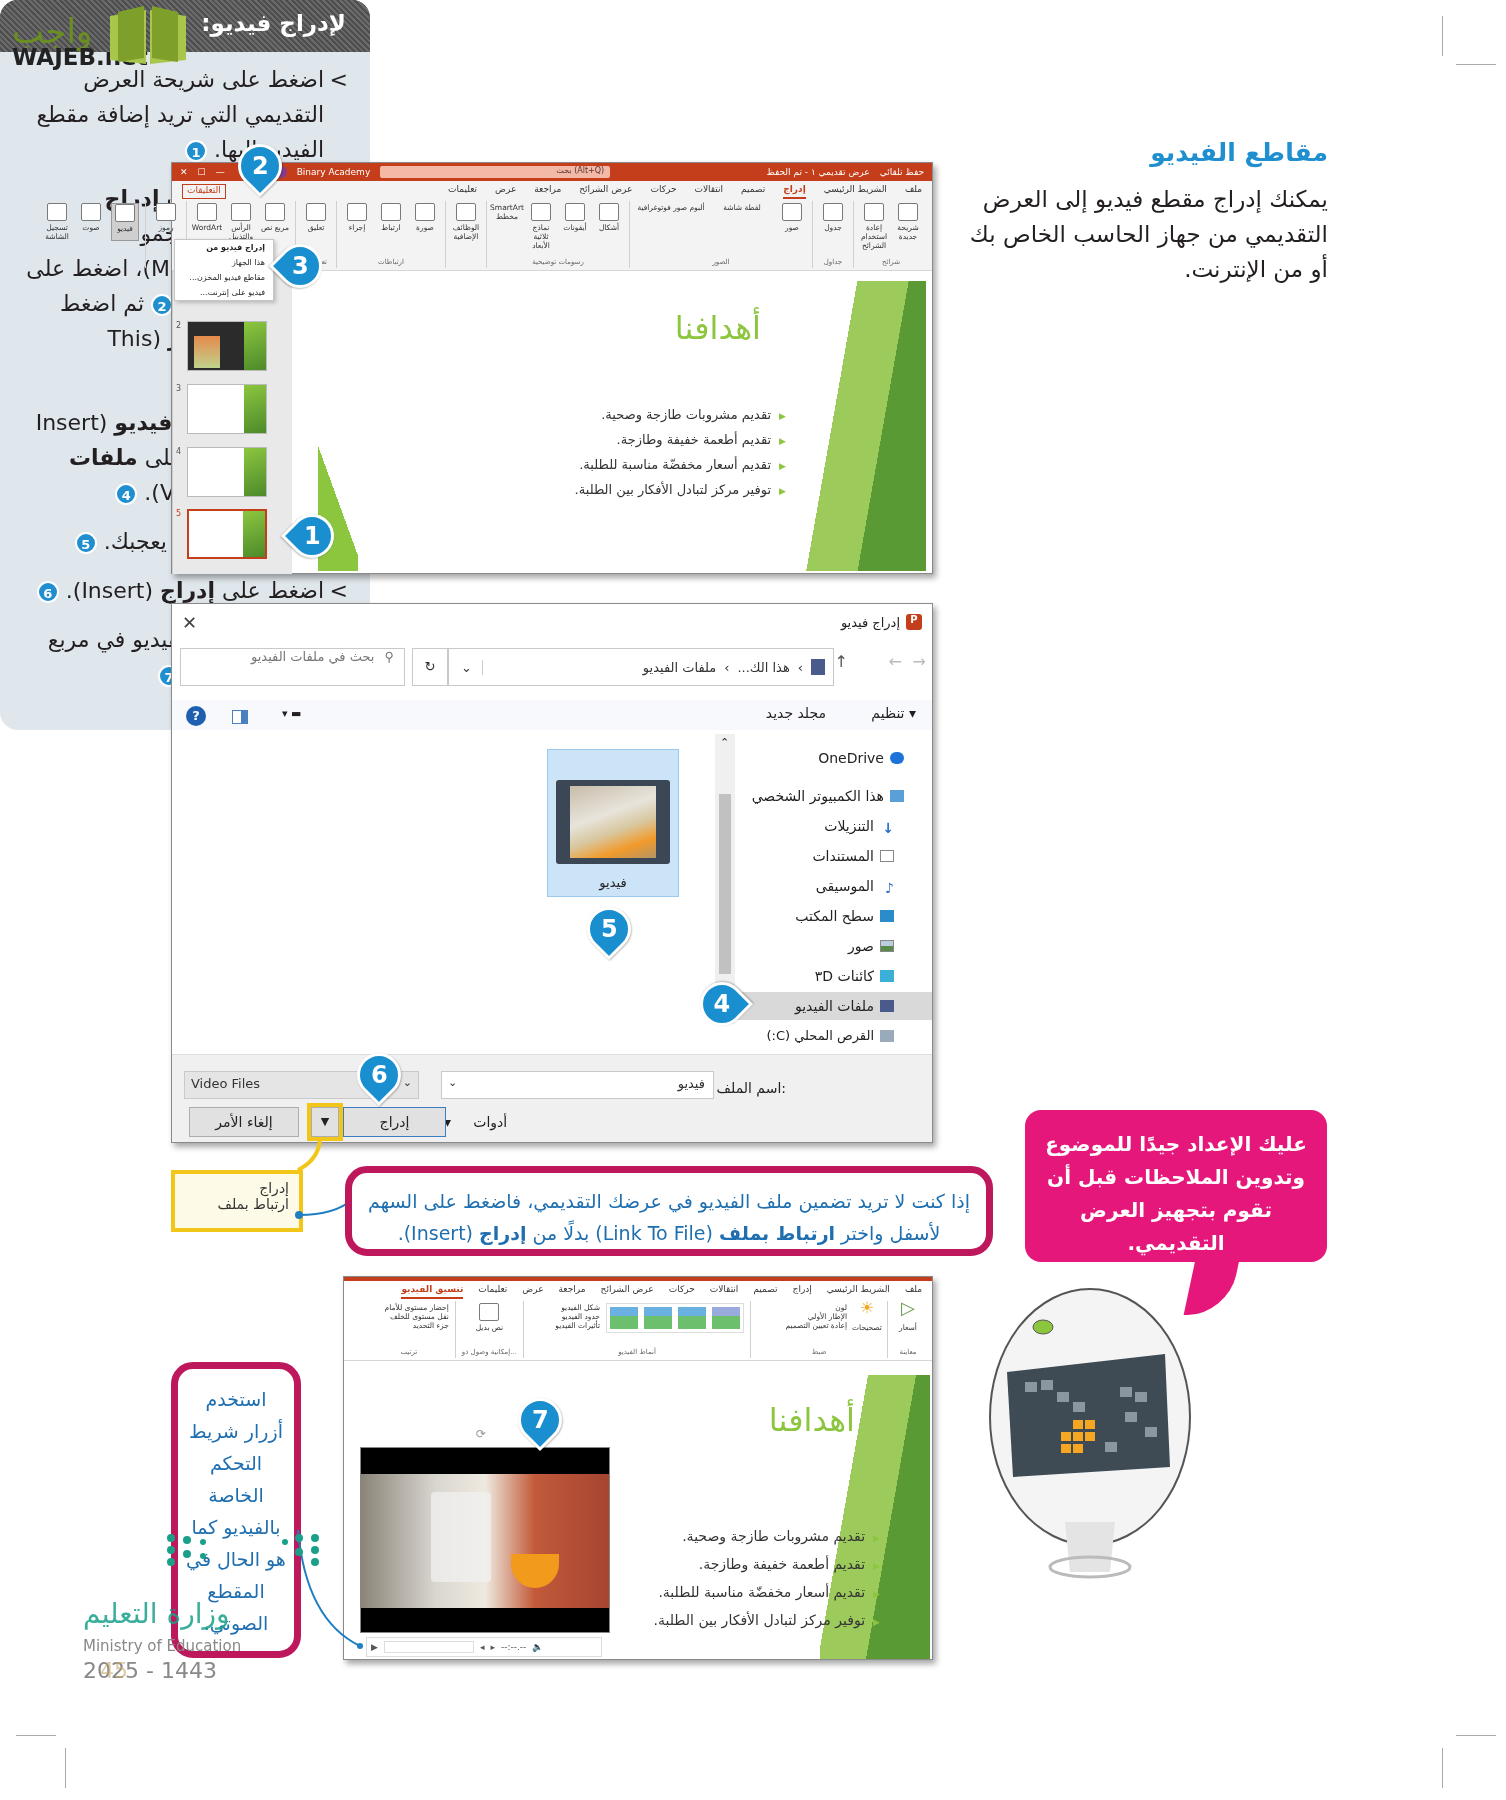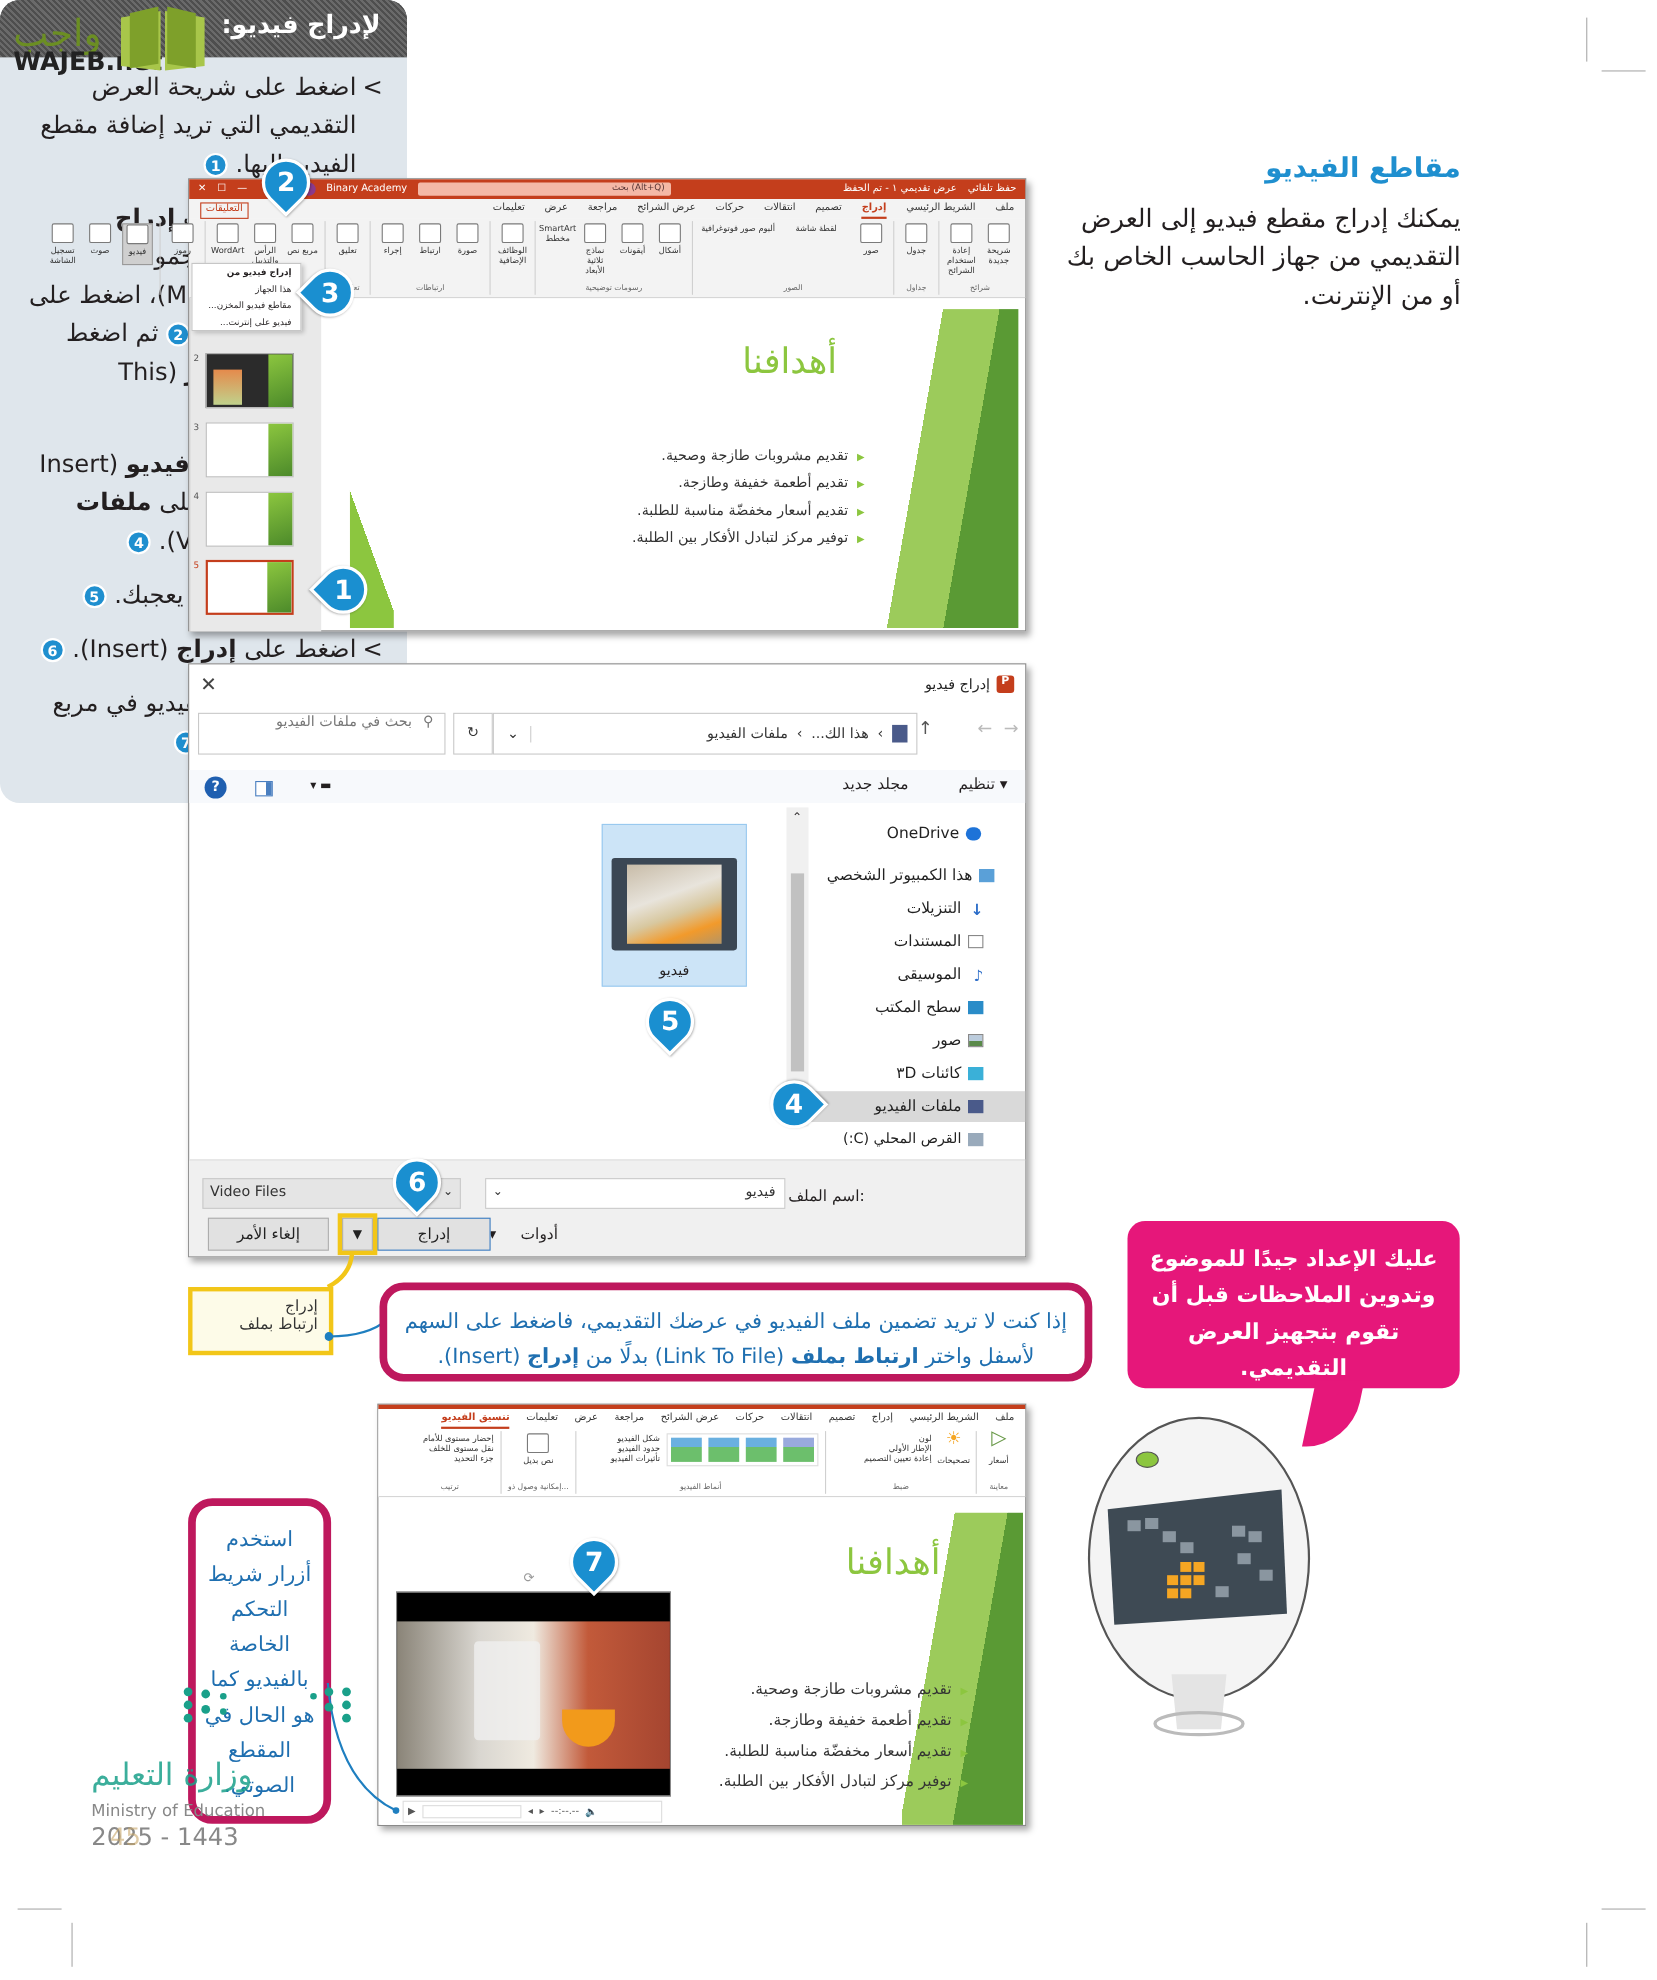--- a/index.html
+++ b/index.html
@@ -366,21 +366,21 @@
     </div>
     <div style="position:absolute;bottom:6px;width:100%;text-align:center;font-size:13px">فيديو</div>
   </div>
 
   <div class="abs" style="left:543px;top:130px;width:20px;height:290px;background:#f0f0f0">
     <span style="position:absolute;top:2px;left:5px;font-size:11px">⌃</span>
     <span style="position:absolute;top:60px;left:4px;width:12px;height:180px;background:#c1c1c1"></span>
     <span style="position:absolute;bottom:2px;left:5px;font-size:11px">⌄</span>
   </div>
 
-  <div class="nav-item" style="right:40px;top:146px">
+  <div class="nav-item" style="right:28px;top:146px">
       <span class="ni" style="background:#1e73d8;border-radius:8px"></span>
       <span>OneDrive</span>
     </div>
   <div class="nav-item" style="right:28px;top:184px">
       <span class="ni" style="background:#5aa0d8"></span>
       <span>هذا الكمبيوتر الشخصي</span>
     </div>
   <div class="nav-item" style="right:38px;top:214px">
       <span class="ni" style="color:#2a6cc8;font-weight:bold">↓</span>
       <span>التنزيلات</span>

